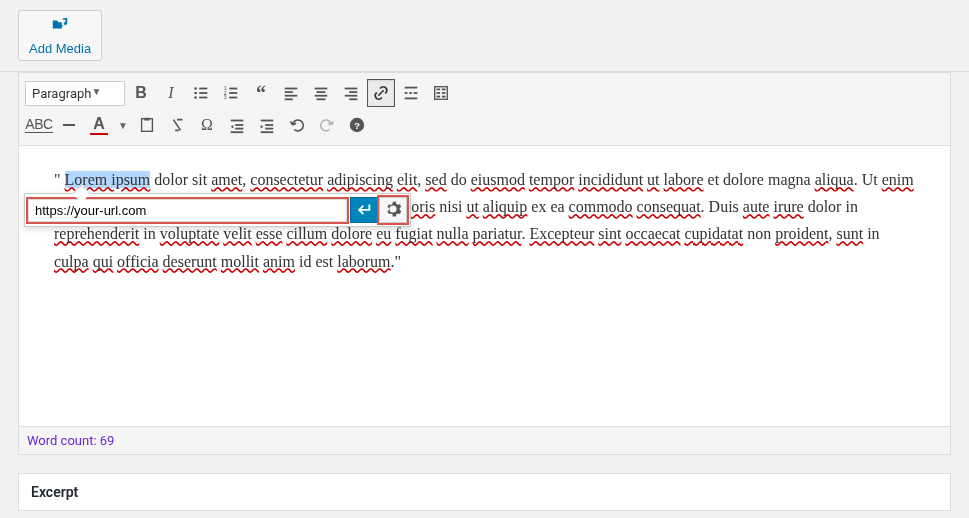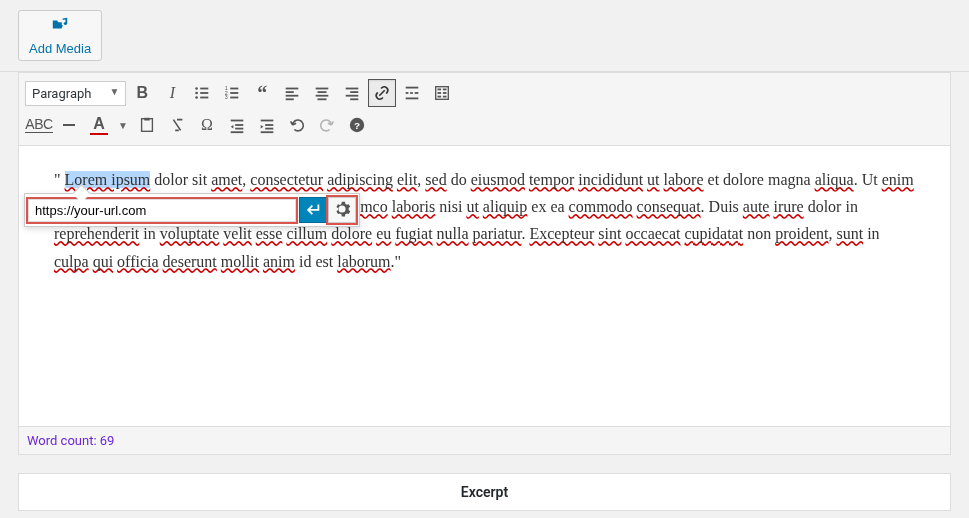--- a/index.html
+++ b/index.html
@@ -2,36 +2,36 @@
 <html><head>
 <meta charset="utf-8">
 <style>
 * { box-sizing: border-box; margin: 0; padding: 0; }
 body { font-family: -apple-system, BlinkMacSystemFont, "Segoe UI", Roboto, sans-serif; background: #f1f1f1; font-size: 13px; color: #32373c; width: 969px; }
 .topbar { padding: 10px 0 10px 18px; border-bottom: 1px solid #ddd; }
 .add-media-btn { display: inline-flex; align-items: center; gap: 5px; background: #f7f7f7; border: 1px solid #ccc; border-radius: 3px; padding: 4px 10px; font-size: 13px; color: #0073aa; cursor: pointer; flex-direction: column; }
 .editor-wrap { margin: 0 18px; background: #fff; border: 1px solid #ddd; }
 .toolbar { border-bottom: 1px solid #ddd; padding: 4px 6px; background: #f5f5f5; }
 .toolbar-row { display: flex; align-items: center; gap: 2px; padding: 2px 0; }
-.format-select { background: #fff; border: 1px solid #ccc; padding: 4px 6px; font-size: 13px; display: inline-flex; align-items: flex-start; gap: 18px; cursor: pointer; min-width: 100px; }
+.format-select { background: #fff; border: 1px solid #ccc; padding: 4px 6px; font-size: 13px; display: inline-flex; align-items: flex-start; cursor: pointer; min-width: 100px; }
 .chev { font-size: 10px; color: #666; }
 .tb-btn { width: 28px; height: 28px; border: 1px solid transparent; background: transparent; display: inline-flex; align-items: center; justify-content: center; cursor: pointer; color: #555; font-size: 16px; }
 .tb-btn.active { border-color: #555; background: #ebebeb; box-shadow: inset 0 1px 2px rgba(0,0,0,0.1); }
 .content-area { padding: 20px 35px; min-height: 280px; position: relative; font-family: Georgia, serif; font-size: 16px; line-height: 1.7; color: #333; }
 .content-area p { margin: 0; }
 .selected-link { background: #b4d7ff; text-decoration: underline; text-decoration-color: #c00; text-decoration-style: wavy; }
 .spell { text-decoration: underline; text-decoration-color: #c00; text-decoration-style: wavy; text-decoration-skip-ink: none; text-align: center; }
 .link-popup { position: absolute; top: 47px; left: 5px; background: #fff; border: 1px solid #ccc; box-shadow: 0 2px 6px rgba(0,0,0,0.15); display: inline-flex; align-items: center; padding: 3px; }
 .link-popup::before { content: ""; position: absolute; top: -7px; left: 50px; width: 12px; height: 12px; background: #fff; border-left: 1px solid #ccc; border-top: 1px solid #ccc; transform: rotate(45deg); }
-.link-input { width: 268px; padding: 3px 6px; font-size: 13px; border: 1px solid #ddd; outline: 2px solid #d9534f; outline-offset: 0; }
+.link-input { width: 319px; padding: 3px 6px; font-size: 13px; border: 1px solid #ddd; outline: 2px solid #d9534f; outline-offset: 0; }
 .link-apply { width: 28px; height: 26px; background: #0085ba; border: 1px solid #006799; color: #fff; display: inline-flex; align-items: center; justify-content: center; margin-left: 3px; cursor: pointer; }
 .link-settings { width: 28px; height: 26px; background: #f7f7f7; border: 1px solid #ccc; display: inline-flex; align-items: center; justify-content: center; cursor: pointer; outline: 2px solid #d9534f; outline-offset: 0; margin-left: 1px; color: #555; }
 .status-path { border-top: 1px solid #ddd; background: #f5f5f5; padding: 4px 8px; font-size: 12px; color: #666; }
 .status-wc { border-top: 1px solid #ddd; background: #f5f5f5; padding: 6px 8px; font-size: 13px; color: #6d28d9; }
-.excerpt-box { margin: 18px 18px 16px 18px; background: #fff; border: 1px solid #ddd; text-align: center; }
+.excerpt-box { margin: 18px 18px 16px 18px; background: #fff; border: 1px solid #ddd; }
 .excerpt-head { padding: 10px 12px; font-size: 14px; font-weight: 600; color: #23282d; }
 .abc { font-size: 14px; font-weight: normal; letter-spacing: -0.5px; line-height: 1; }
 .abc-strike { display: block; border-top: 1px solid #555; margin-top: 1px; }
 .underline-a { font-weight: bold; border-bottom: 2px solid #c00; padding: 0 3px; }
 .hr-ic { display:inline-block; width: 12px; border-top: 2px solid #555; }
 svg { width: 18px; height: 18px; fill: currentColor; }
 </style>
 </head>
 <body>
 

